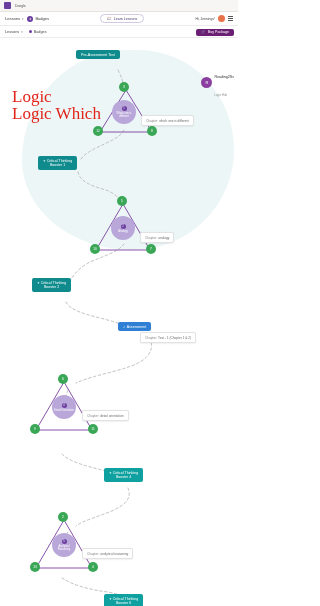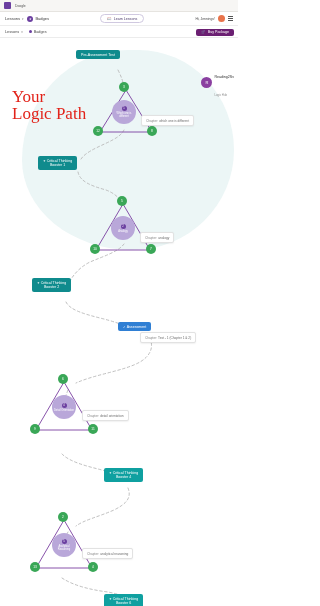--- a/index.html
+++ b/index.html
@@ -253,22 +253,22 @@
       <path d="M150 300 C 154 310, 150 318, 140 324 C 124 333, 96 336, 76 345"></path>
       <path d="M68 352 C 64 362, 62 368, 62 376"></path>
       <path d="M62 416 C 70 424, 86 428, 102 432 C 112 435, 122 437, 128 440"></path>
       <path d="M128 450 C 132 460, 126 466, 114 472 C 98 479, 84 482, 76 488"></path>
       <path d="M68 494 C 64 502, 62 508, 62 514"></path>
       <path d="M62 540 C 74 548, 92 552, 108 554 C 118 556, 124 558, 128 560"></path>
     </g>
   </svg>
 
   <div class="title">
-    <div>Your</div>
-    <div>Logic Path</div>
+    <div>Logic</div>
+    <div>Logic Which</div>
   </div>
 
   <div class="user-chip">
     <span class="av">R</span>
     <span>
       <span class="nm">Reading2Sv</span><br>
       <span class="rl">Logic Hub</span>
     </span>
   </div>
 

